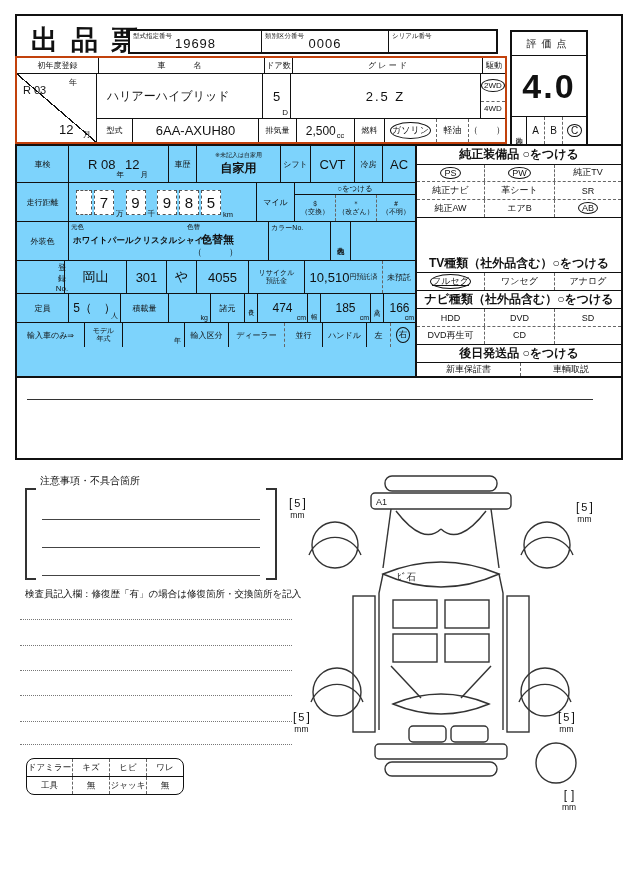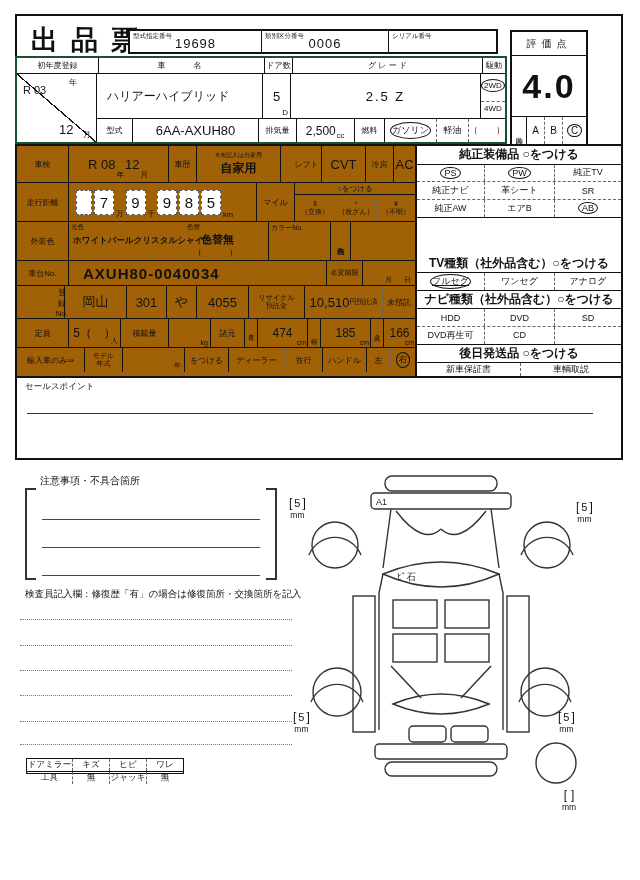--- a/index.html
+++ b/index.html
@@ -98,21 +98,21 @@
           <span class="vt">内装</span>
         </div>
       <div class="c dash" style="width:18px;font-size:10px;">A</div>
       <div class="c dash" style="width:18px;font-size:10px;">B</div>
       <div class="c nb" style="flex:1;font-size:10px;">
           <span class="circ">C</span>
         </div>
     </div>
   </div>
 
-  <div class="abs" style="left:15px;top:56px;width:492px;height:88px;border:2px solid #14532d;background:#fff;">
+  <div class="abs" style="left:15px;top:56px;width:492px;height:88px;border:2px solid #c2410c;background:#fff;">
 
     <div class="r" style="height:15px;">
       <div class="c lab" style="width:82px;">初年度登録</div>
       <div class="c lab" style="width:166px;letter-spacing:4px;">車　　名</div>
       <div class="c lab" style="width:28px;">ドア数</div>
       <div class="c lab" style="width:190px;">グ レ ー ド</div>
       <div class="c nb lab" style="flex:1;">駆動</div>
     </div>
     <div class="r" style="height:69px;border-top:1.2px solid #111;">
 
@@ -149,36 +149,36 @@
           <div class="c dash" style="width:52px;font-size:9px;">
               <span class="circ" style="padding:1px 1px;">ガソリン</span>
             </div>
           <div class="c dash" style="width:32px;font-size:9px;">軽油</div>
           <div class="c nb" style="flex:1;font-size:9px;">（　　）</div>
         </div>
       </div>
     </div>
   </div>
 
-  <div class="abs" style="left:15px;top:144px;width:402px;height:234px;border:2px solid #111;background:#a16207;">
+  <div class="abs" style="left:15px;top:144px;width:402px;height:234px;border:2px solid #111;background:#7dd3fc;">
 
     <div class="r bb" style="height:37px;">
       <div class="c lab" style="width:52px;">車検</div>
       <div class="c" style="width:100px;">
         <span class="v13">R 08</span>
         <span class="unit">年</span>
         <span class="v13">12</span>
         <span class="unit">月</span>
       </div>
       <div class="c lab" style="width:28px;">車歴</div>
       <div class="c" style="width:84px;flex-direction:column;justify-content:center;">
         <span style="font-size:6px;">※未記入は自家用</span>
         <span style="font-size:12px;font-weight:bold;">自家用</span>
       </div>
-      <div class="c lab" style="width:30px;margin-left:11px;">シフト</div>
+      <div class="c lab" style="width:30px;">シフト</div>
       <div class="c v13" style="width:44px;">CVT</div>
       <div class="c lab" style="width:28px;">冷房</div>
       <div class="c nb v13" style="flex:1;">AC</div>
     </div>
 
     <div class="r bb" style="height:39px;">
       <div class="c lab" style="width:52px;">走行距離</div>
       <div class="c" style="width:188px;justify-content:flex-start;padding-left:6px;">
         <span class="mbox mboxe"></span>
         <span class="mbox">7</span>
@@ -221,29 +221,20 @@
       </div>
       <div class="c" style="width:62px;">
         <span class="corner" style="font-size:7px;">カラーNo.</span>
       </div>
       <div class="c" style="width:20px;">
           <span class="vt">内装色</span>
         </div>
       <div class="c nb" style="flex:1;"></div>
     </div>
 
-    <div class="r bb" style="height:25px;">
-      <div class="c lab" style="width:52px;">車台No.</div>
-      <div class="c v15" style="width:258px;justify-content:flex-start;padding-left:14px;">AXUH80-0040034</div>
-      <div class="c lab7" style="width:36px;">名変期限</div>
-      <div class="c nb" style="flex:1;justify-content:flex-end;padding:0 4px;align-items:flex-end;">
-        <span style="font-size:7px;margin-right:12px;">月</span>
-        <span style="font-size:7px;">日</span>
-      </div>
-    </div>
 
     <div class="r bb" style="height:33px;">
       <div class="c lab" style="width:48px;padding-left:43px;">登録No.</div>
       <div class="c v13" style="width:62px;">岡山</div>
       <div class="c v13" style="width:40px;">301</div>
       <div class="c v13" style="width:30px;">や</div>
       <div class="c v13" style="width:52px;">4055</div>
       <div class="c lab7" style="width:56px;flex-direction:column;">
         <span>リサイクル</span>
           <span>預託金</span>
@@ -291,21 +282,21 @@
 
     <div class="r" style="flex:1;height:24px;">
       <div class="c lab" style="width:68px;">輸入車のみ⇒</div>
       <div class="c lab7" style="width:38px;flex-direction:column;">
         <span>モデル</span>
           <span>年式</span>
       </div>
       <div class="c" style="width:62px;justify-content:flex-end;align-items:flex-end;padding:0 3px 1px 0;">
         <span style="font-size:7px;">年</span>
       </div>
-      <div class="c lab" style="width:44px;">をつける</div>
+      <div class="c lab" style="width:44px;">輸入区分</div>
       <div class="c dash lab" style="width:56px;">ディーラー</div>
       <div class="c lab" style="width:38px;">並行</div>
       <div class="c lab" style="width:44px;">ハンドル</div>
       <div class="c dash lab" style="width:24px;">左</div>
       <div class="c nb" style="flex:1;font-size:8.5px;">
           <span class="circ" style="padding:1px 2px;">右</span>
         </div>
     </div>
   </div>
 
@@ -352,40 +343,39 @@
       <div class="c nb opt-cell" style="flex:1;"></div>
     </div>
     <div class="opt-head" style="height:21px;">後日発送品 ○をつける</div>
     <div class="r" style="flex:1;">
       <div class="c dash opt-cell" style="width:104px;">新車保証書</div>
       <div class="c nb opt-cell" style="flex:1;">車輌取説</div>
     </div>
   </div>
 
   <div class="abs" style="left:17px;top:379px;width:604px;height:79px;">
-    <div style="font-size:8.5px;padding:2px 0 0 8px;">セールスポイント</div>
     <div style="width:566px;margin-left:10px;height:21px;border-bottom:1.4px solid #333;"></div>
   </div>
 
   <div class="abs" style="left:40px;top:474px;font-size:10px;">注意事項・不具合箇所</div>
   <div class="abs bracket-l" style="left:25px;top:488px;height:92px;"></div>
   <div class="abs bracket-r" style="left:266px;top:488px;height:92px;"></div>
   <div class="abs note-line" style="left:42px;top:519px;width:218px;"></div>
   <div class="abs note-line" style="left:42px;top:547px;width:218px;"></div>
   <div class="abs note-line" style="left:42px;top:575px;width:218px;"></div>
 
   <div class="abs" style="left:25px;top:588px;font-size:9.5px;">検査員記入欄：修復歴「有」の場合は修復箇所・交換箇所を記入</div>
   <div class="abs dot-line" style="left:20px;top:619px;width:272px;"></div>
   <div class="abs dot-line" style="left:20px;top:645px;width:272px;"></div>
   <div class="abs dot-line" style="left:20px;top:670px;width:272px;"></div>
   <div class="abs dot-line" style="left:20px;top:695px;width:272px;"></div>
   <div class="abs dot-line" style="left:20px;top:721px;width:272px;"></div>
   <div class="abs dot-line" style="left:20px;top:744px;width:272px;"></div>
 
-  <div class="abs mini" style="left:26px;top:758px;width:158px;height:16px;">
+  <div class="abs mini" style="left:26px;top:758px;width:158px;height:37px;border-radius:8px;">
     <div class="r" style="border-bottom:1.2px solid #111;">
       <div class="c" style="width:46px;">ドアミラー</div>
       <div class="c" style="width:37px;">キズ</div>
       <div class="c" style="width:37px;">ヒビ</div>
       <div class="c nb" style="flex:1;">ワレ</div>
     </div>
     <div class="r">
       <div class="c" style="width:46px;">工具</div>
       <div class="c" style="width:37px;">無</div>
       <div class="c" style="width:37px;">ジャッキ</div>

